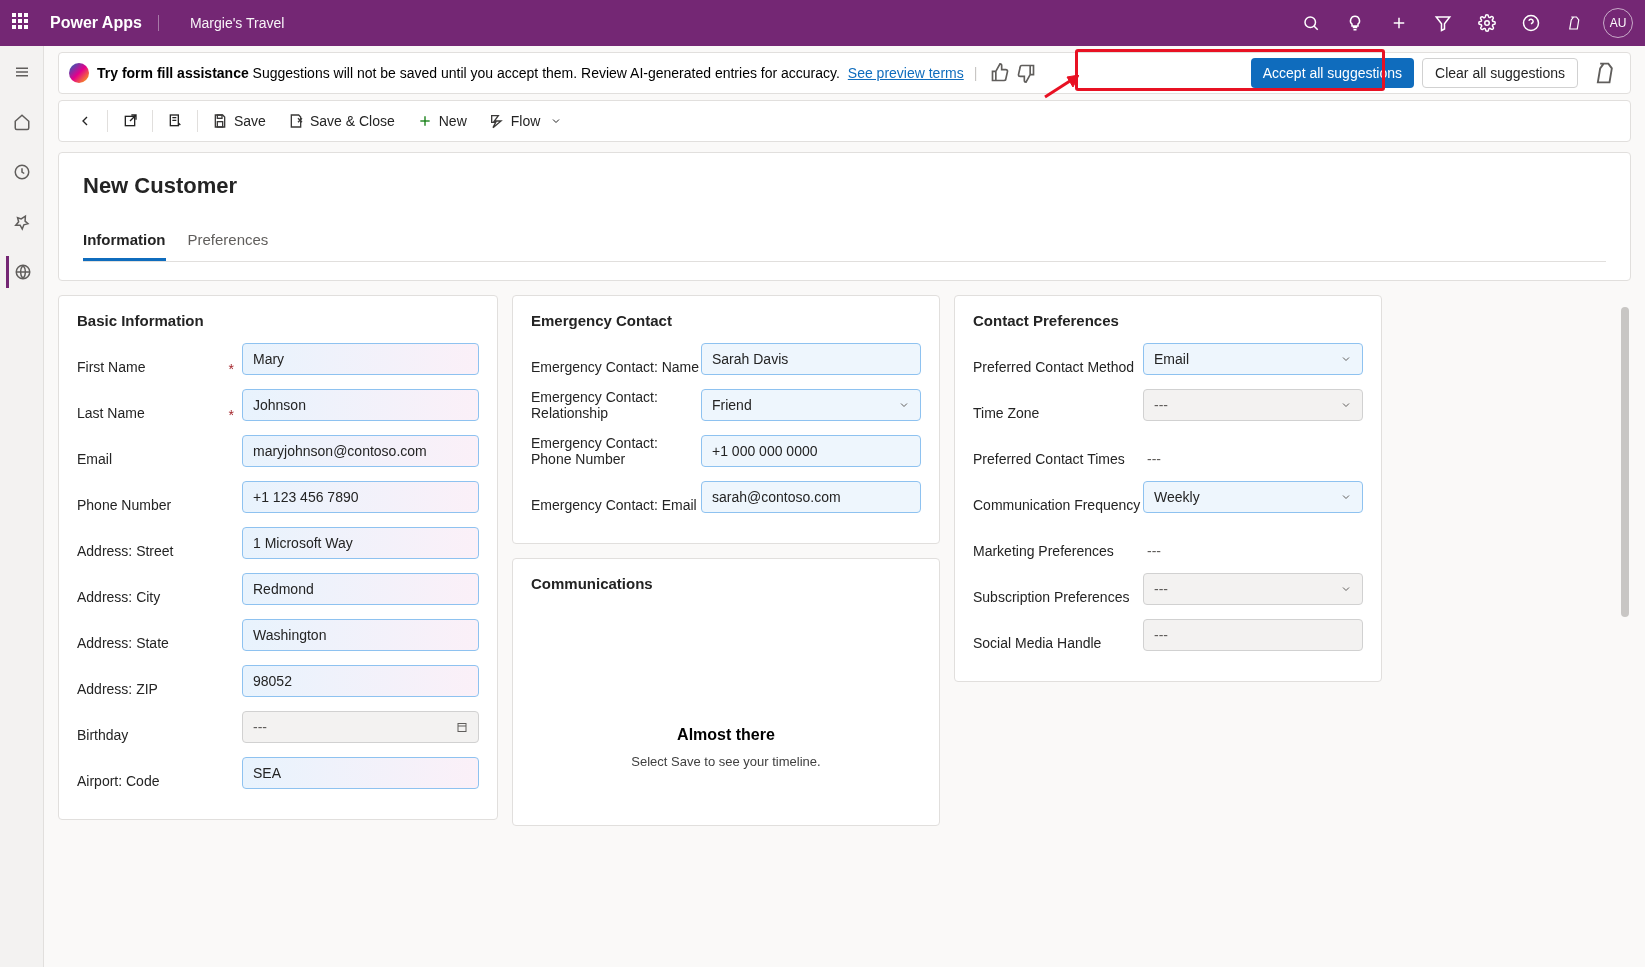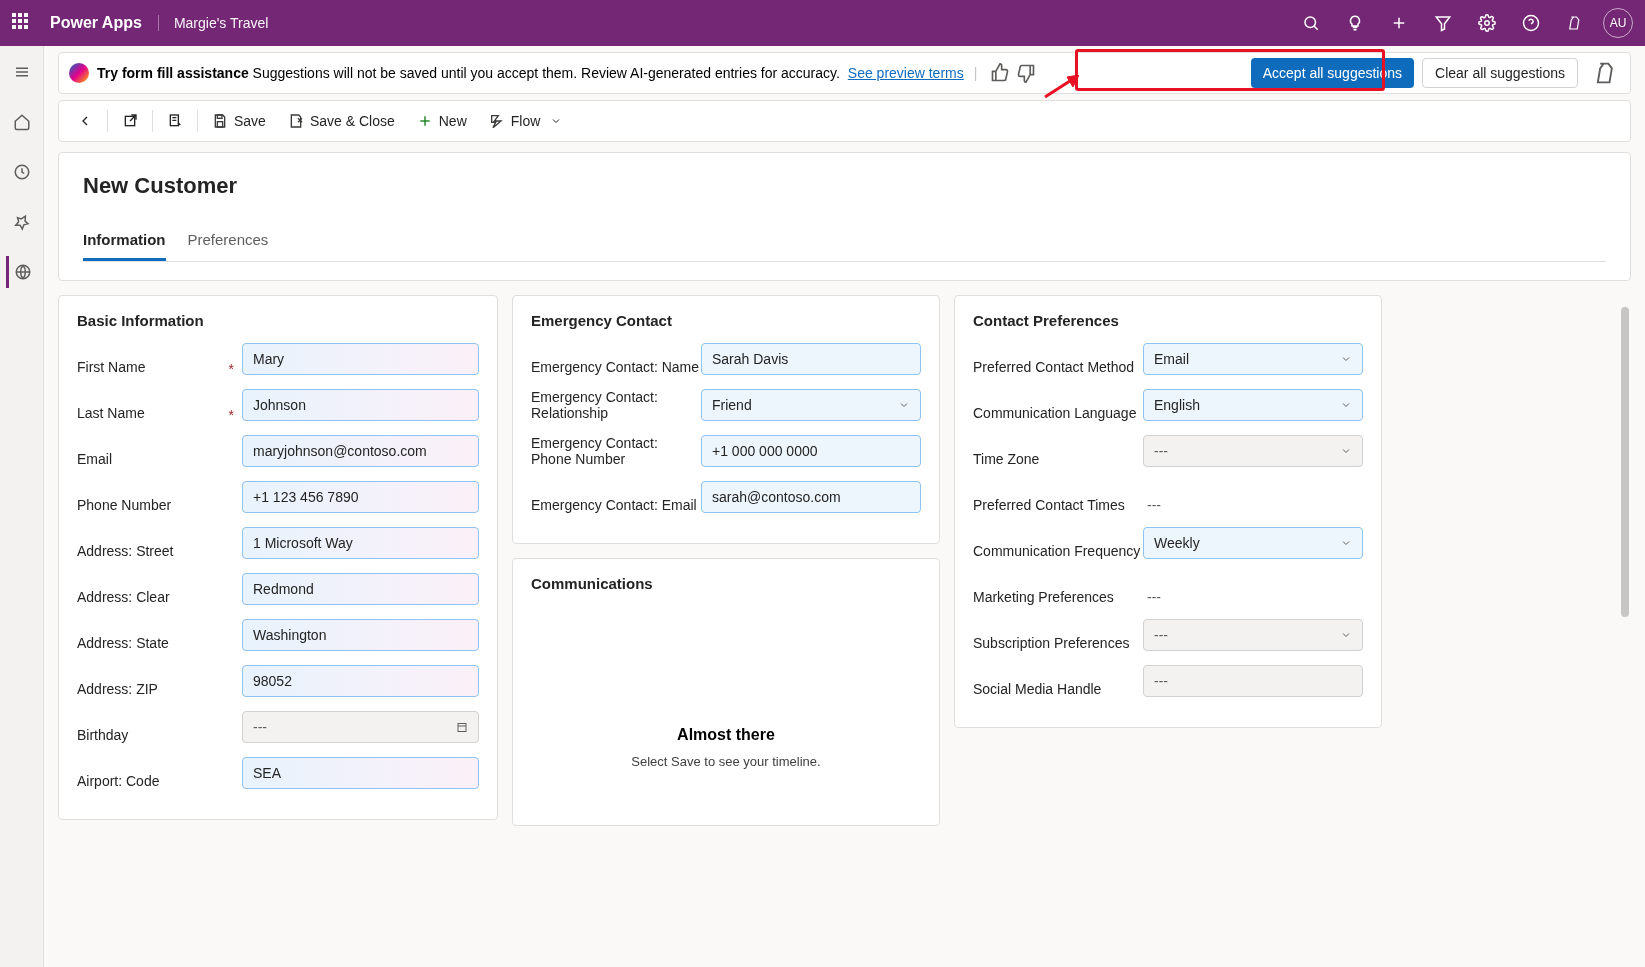--- a/index.html
+++ b/index.html
@@ -3,21 +3,21 @@
 <meta charset="utf-8">
 <style>
 * { box-sizing: border-box; margin: 0; padding: 0; font-family: "Segoe UI", -apple-system, sans-serif; }
 body { background: #faf9f8; width: 1645px; height: 967px; overflow: hidden; position: relative; }
 
 
 .app-header { background: #742774; height: 46px; display: flex; align-items: center; padding: 0 12px; color: #fff; }
 .waffle { width: 20px; height: 20px; display: grid; grid-template-columns: repeat(3,4px); grid-template-rows: repeat(3,4px); gap: 2px; margin-right: 18px; cursor: pointer; }
 .waffle span { background: #fff; width: 4px; height: 4px; }
 .app-title { font-size: 16px; font-weight: 600; margin-right: 16px; }
-.env-name { font-size: 14px; opacity: 0.95; border-left: 1px solid rgba(255,255,255,0.4); padding-left: 15px; }
+.env-name { font-size: 14px; opacity: 0.95; border-left: 1px solid rgba(255,255,255,0.4); padding-left: 31px; }
 .header-right { margin-left: auto; display: flex; align-items: center; gap: 4px; }
 .header-icon { width: 40px; height: 46px; display: flex; align-items: center; justify-content: center; cursor: pointer; color: #fff; }
 .header-icon svg { width: 18px; height: 18px; }
 .avatar-badge { width: 30px; height: 30px; border-radius: 50%; border: 1px solid rgba(255,255,255,0.6); display: flex; align-items: center; justify-content: center; font-size: 12px; margin-left: 4px; cursor: pointer; }
 
 
 .left-rail { position: absolute; left: 0; top: 46px; bottom: 0; width: 44px; background: #f3f2f1; border-right: 1px solid #e1dfdd; display: flex; flex-direction: column; align-items: center; padding-top: 10px; gap: 18px; }
 .rail-btn { width: 32px; height: 32px; display: flex; align-items: center; justify-content: center; cursor: pointer; color: #605e5c; }
 .rail-btn.active { border-left: 3px solid #742774; }
 .rail-btn svg { width: 18px; height: 18px; }
@@ -289,21 +289,21 @@
           </div>
         <div class="field-row">
             <div class="field-label">Phone Number</div>
             <div class="field-input">+1 123 456 7890</div>
           </div>
         <div class="field-row">
             <div class="field-label">Address: Street</div>
             <div class="field-input">1 Microsoft Way</div>
           </div>
         <div class="field-row">
-            <div class="field-label">Address: Clear</div>
+            <div class="field-label">Address: City</div>
             <div class="field-input">Redmond</div>
           </div>
         <div class="field-row">
             <div class="field-label">Address: State</div>
             <div class="field-input">Washington</div>
           </div>
         <div class="field-row">
             <div class="field-label">Address: ZIP</div>
             <div class="field-input">98052</div>
           </div>
@@ -362,29 +362,20 @@
         <div class="field-row">
             <div class="field-label">Preferred Contact Method</div>
             <div class="field-input select" style="background:#eef6fd">
               <span>Email</span>
               <svg viewBox="0 0 24 24" fill="none" stroke="currentColor" stroke-width="2">
                 <polyline points="6 9 12 15 18 9"></polyline>
               </svg>
             </div>
           </div>
         <div class="field-row">
-            <div class="field-label">Communication Language</div>
-            <div class="field-input select" style="background:#eef6fd">
-              <span>English</span>
-              <svg viewBox="0 0 24 24" fill="none" stroke="currentColor" stroke-width="2">
-                <polyline points="6 9 12 15 18 9"></polyline>
-              </svg>
-            </div>
-          </div>
-        <div class="field-row">
             <div class="field-label">Time Zone</div>
             <div class="field-input neutral select">
               <span>---</span>
               <svg viewBox="0 0 24 24" fill="none" stroke="currentColor" stroke-width="2">
                 <polyline points="6 9 12 15 18 9"></polyline>
               </svg>
             </div>
           </div>
         <div class="field-row">
             <div class="field-label">Preferred Contact Times</div>

